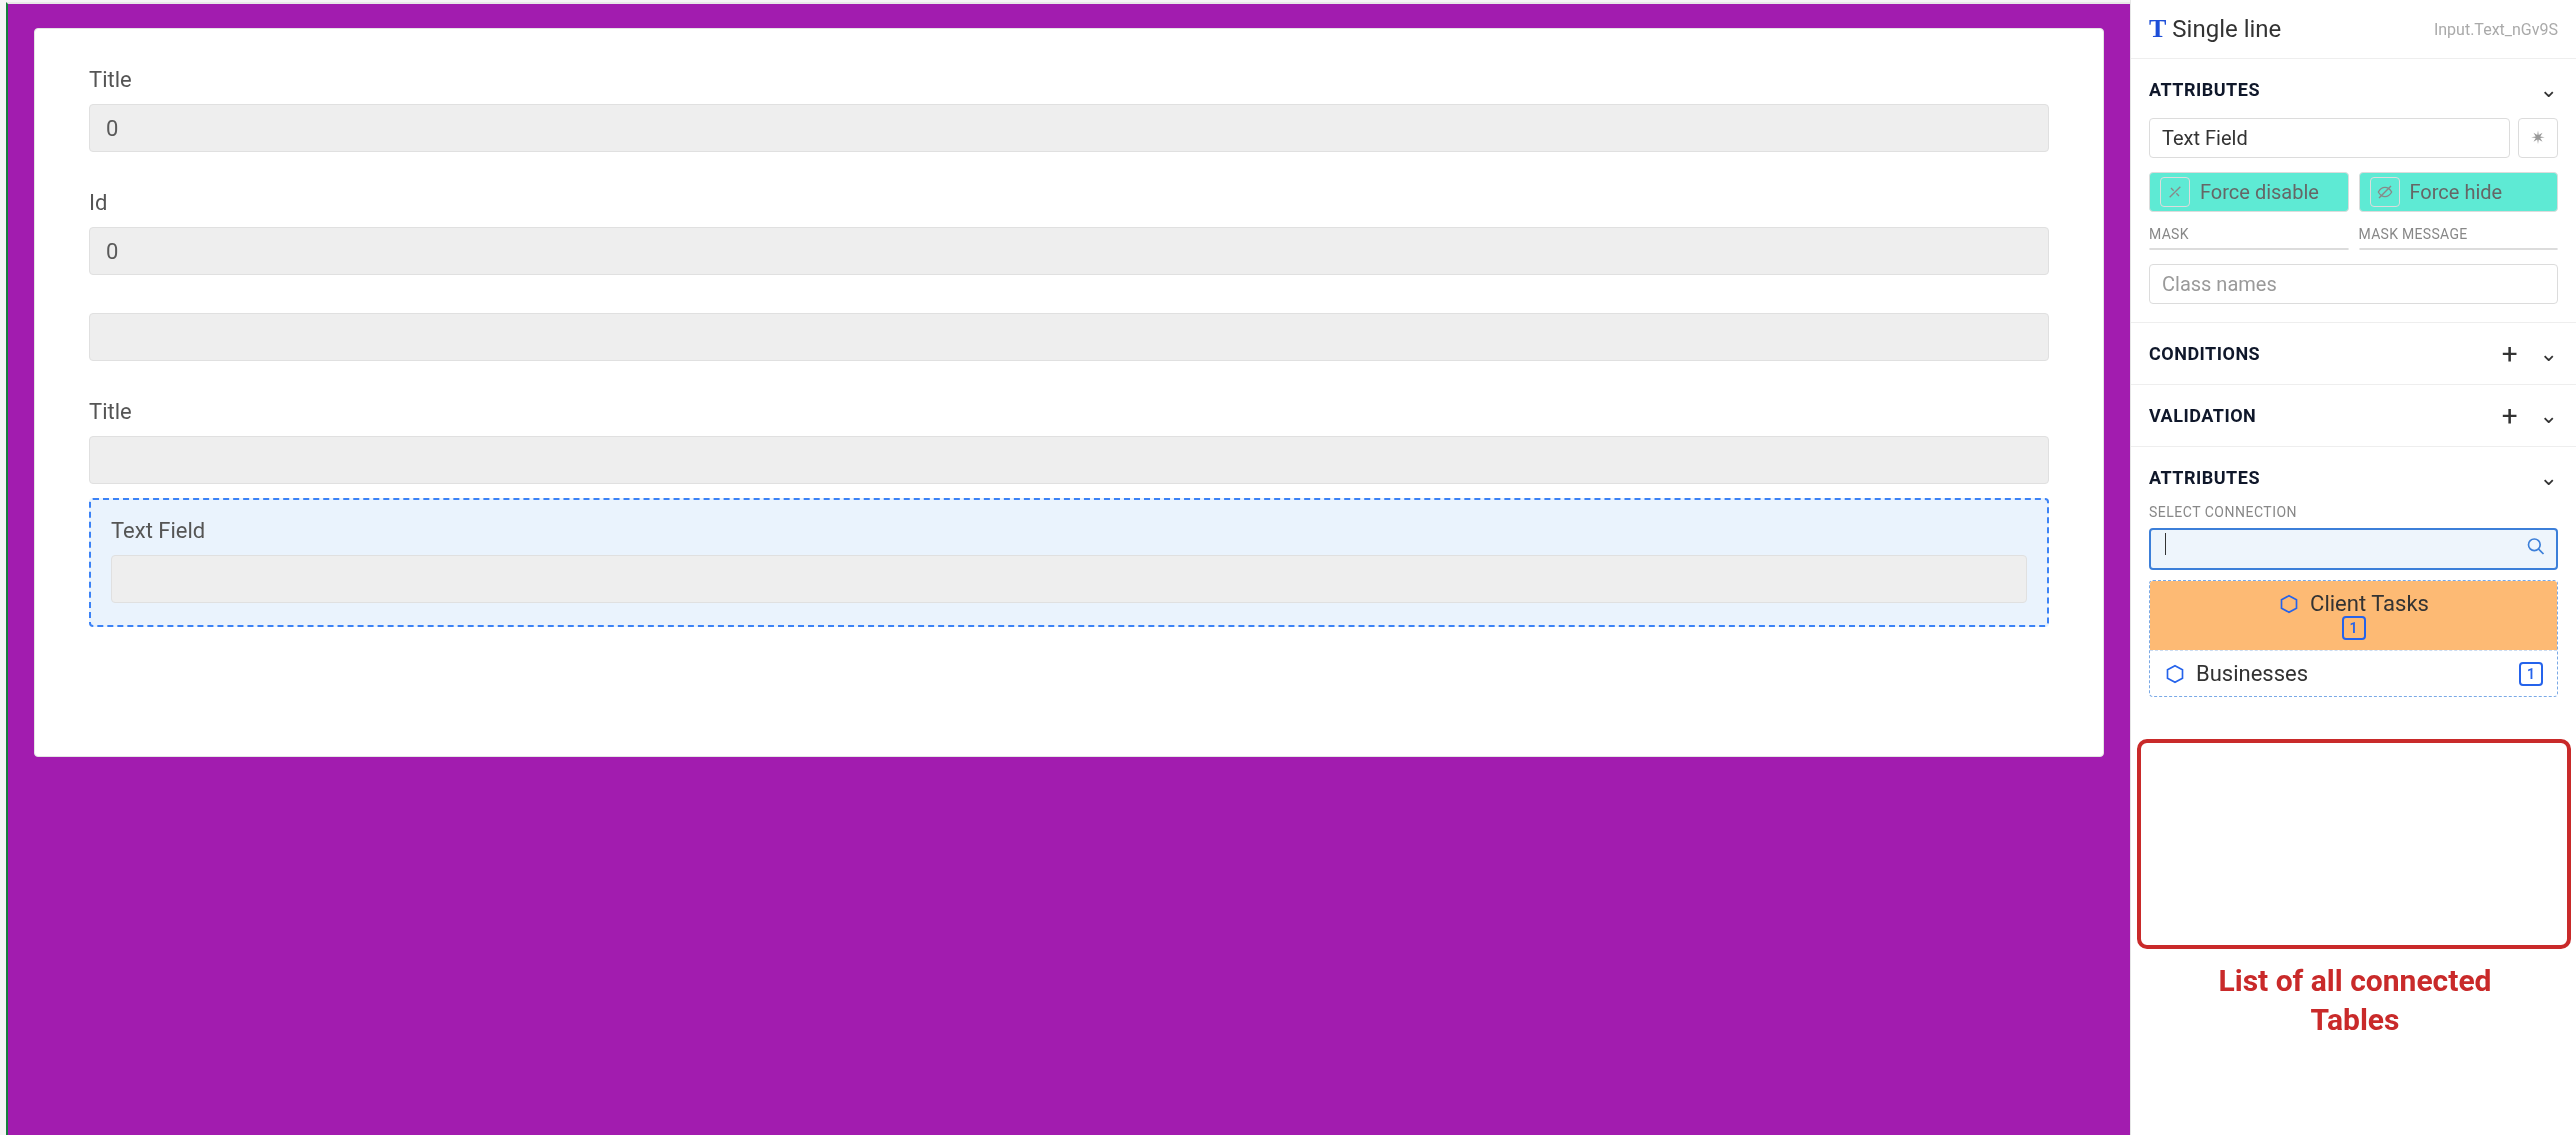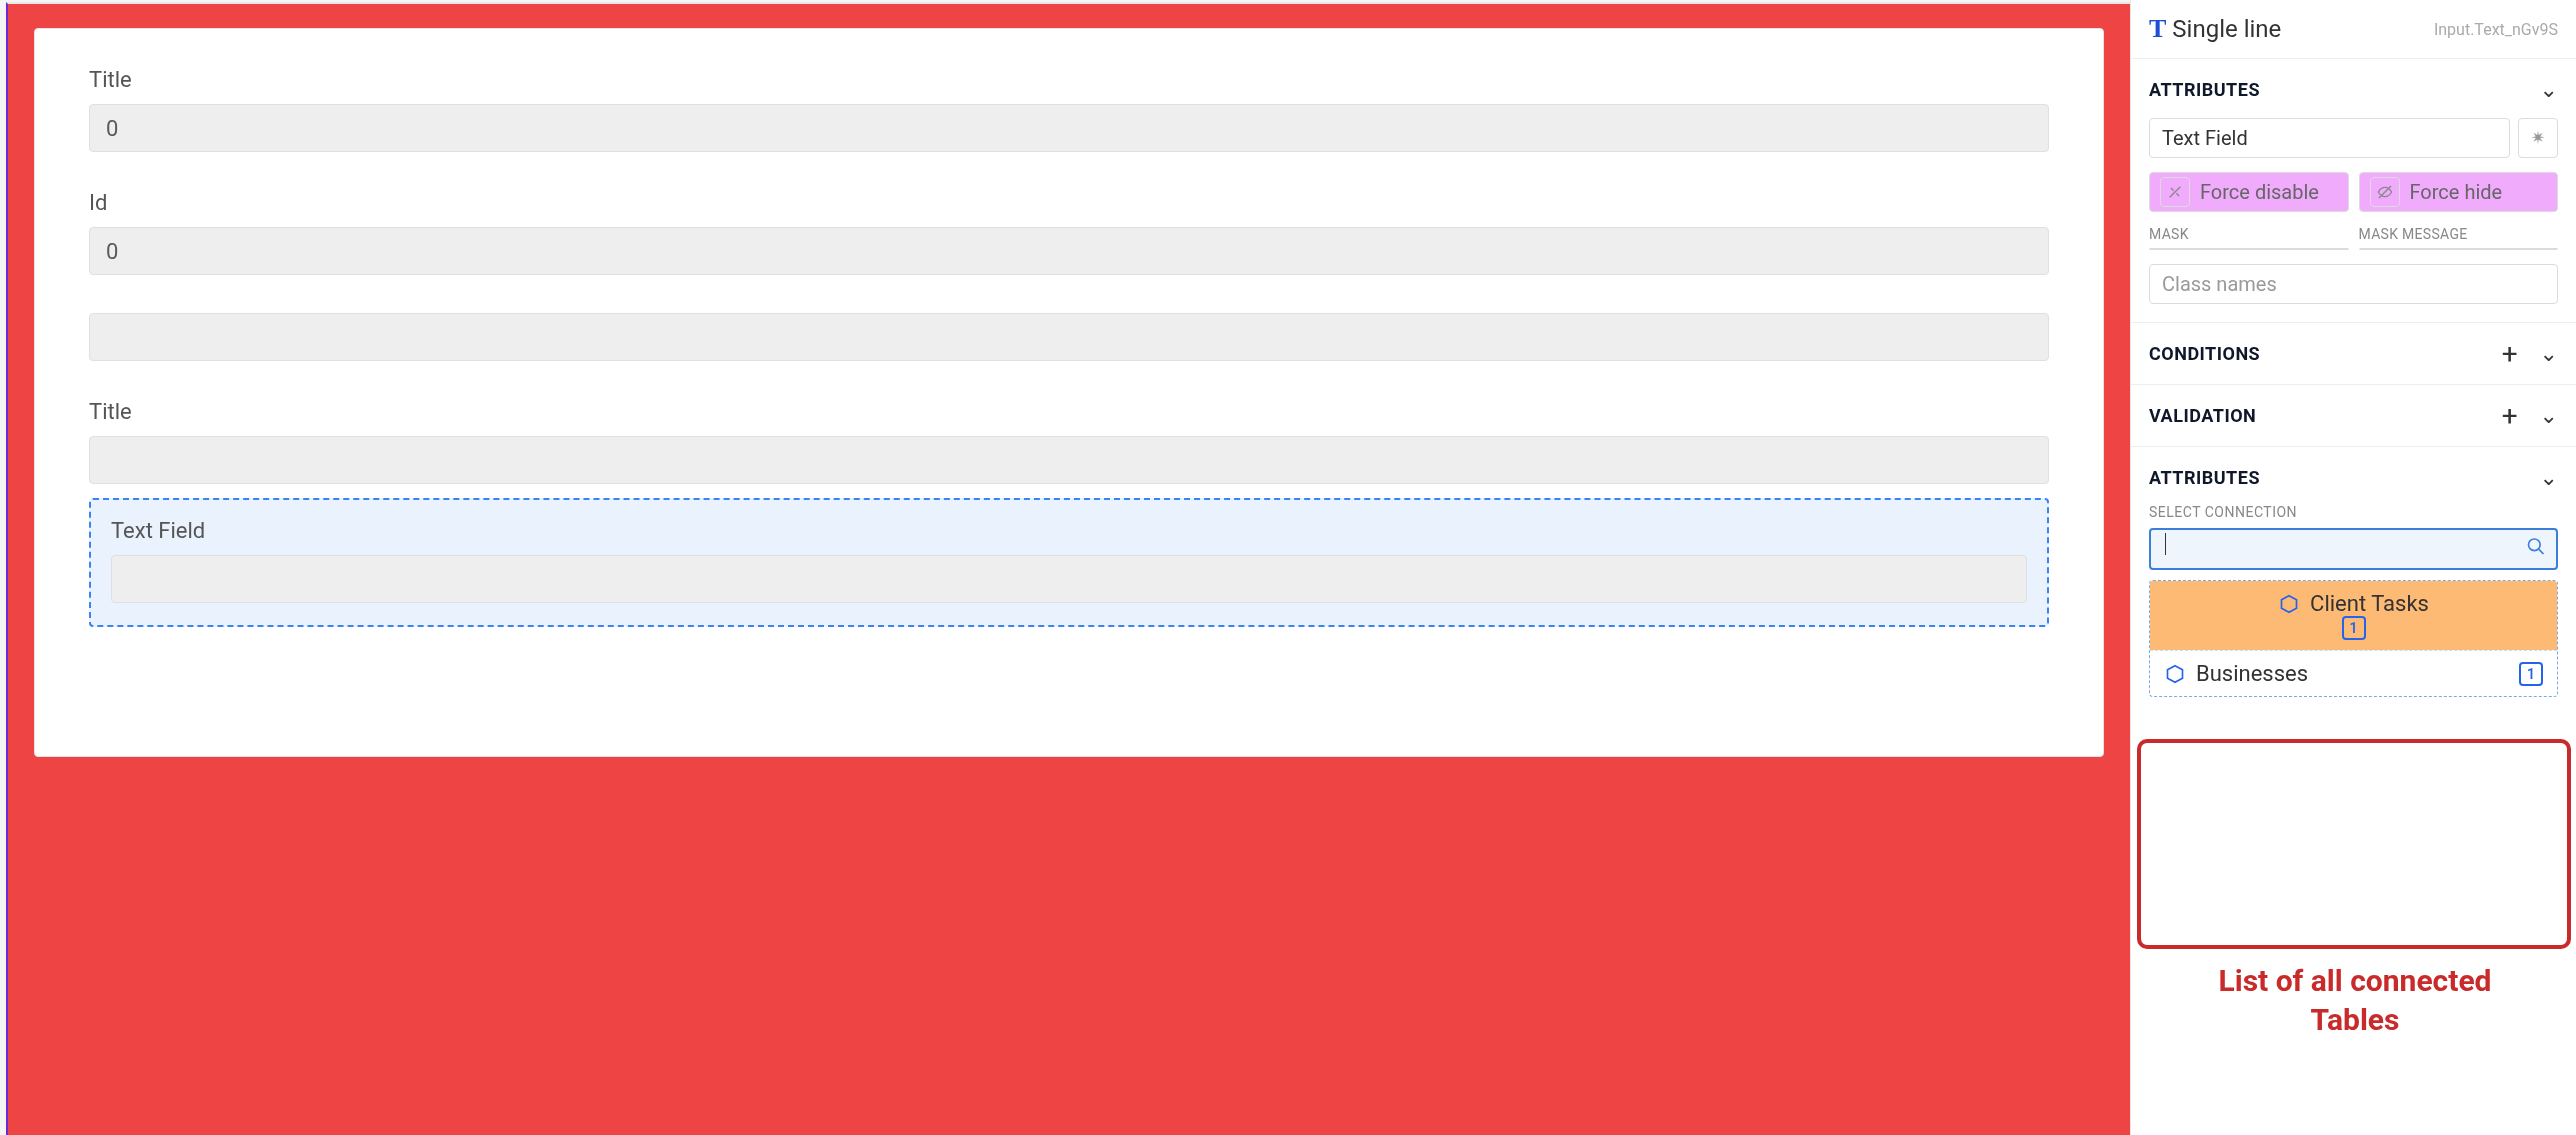--- a/index.html
+++ b/index.html
@@ -12,24 +12,24 @@
   }
   .app {
     display: flex;
     width: 2576px;
     height: 1135px;
     transform-origin: top left;
   }
   
   .canvas-outer {
     flex: 1;
-    background: #ef4444;
+    background: #a21caf;
     padding: 24px 26px;
     border-top: 2px solid #e8e8e8;
-    border-left: 2px solid #6d28d9;
+    border-left: 2px solid #15803d;
     margin-left: 6px;
     margin-top: 2px;
   }
   .form-card {
     background: #fff;
     border: 1px solid #e4e4e4;
     border-radius: 4px;
     padding: 38px 54px 16px 54px;
     min-height: 729px;
   }
@@ -154,21 +154,21 @@
     flex:1;
     height:40px;
     border:1px solid #dcdcdc;
     border-radius:4px;
     display:flex;
     align-items:center;
     padding:0 10px;
     gap:10px;
     font-size:20px;
     color:#666;
-    background:#f0abfc;
+    background:#5eead4;
   }
   .mini-icon-box{
     width:30px;height:30px;border:1px solid #dcdcdc;border-radius:4px;display:flex;align-items:center;justify-content:center;font-size:16px;color:#777;
   }
   .mask-row { display:flex; gap:10px; }
   .mask-col { flex:1; display:flex; flex-direction:column; gap:6px;}
   .mask-label { font-size:14px; color:#888; letter-spacing:0.3px;}
   .mask-col .inp{height:38px;}
 
   .conn-body { margin-top:14px; }

